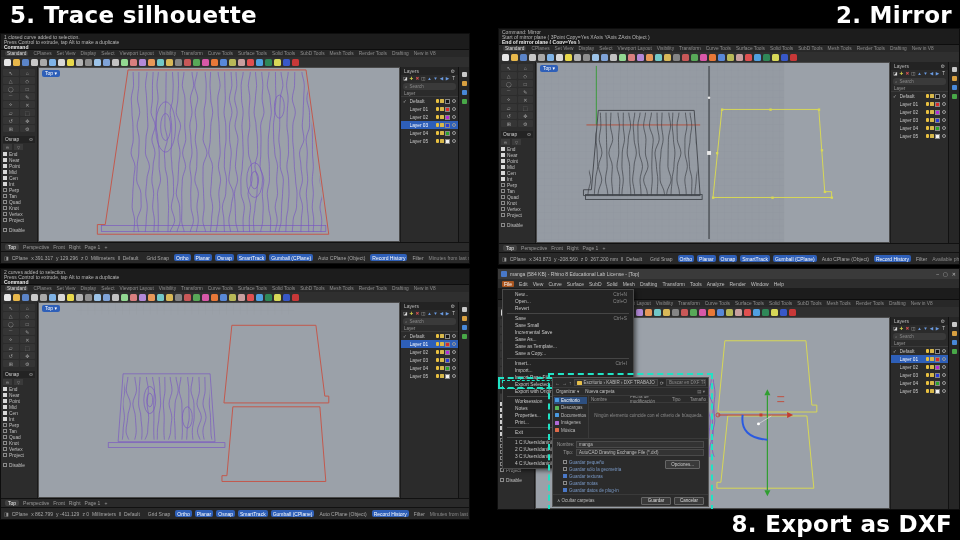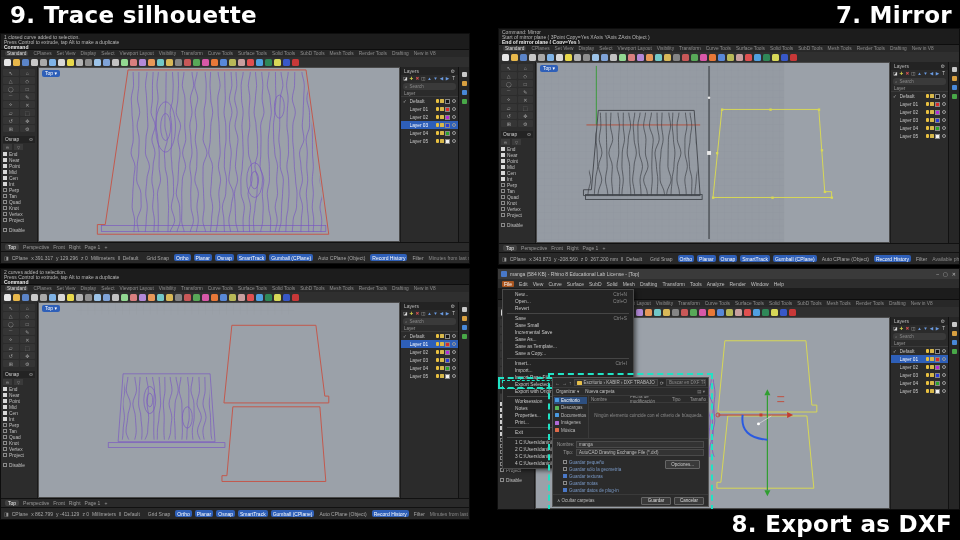--- a/index.html
+++ b/index.html
@@ -106,22 +106,22 @@
   .opt{display:flex;align-items:center;gap:2px;color:#7a9ac8;height:5.5px}
   .opt .cb.on{background:#4a78c8;border-color:#4a78c8}
   .optbtn{margin-left:auto;margin-right:4px;border:1px solid #666;background:#3a3a3a;color:#ccc;padding:1px 5px;border-radius:1px}
   .dfoot{height:12px;display:flex;align-items:center;justify-content:space-between;padding:0 4px;border-top:1px solid #3a3a3a}
   .fbtns{display:flex;gap:3px}
   .fbtn{width:30px;height:8px;background:#3a3a3a;border:1px solid #666;color:#ddd;display:flex;align-items:center;justify-content:center;border-radius:1px}
 </style>
 </head>
 <body>
 
-<div class="step s1">9. Trace silhouette</div>
-<div class="step s2">7. Mirror</div>
+<div class="step s1">5. Trace silhouette</div>
+<div class="step s2">2. Mirror</div>
 <div class="step s3">8. Export as DXF</div>
 
 <section class="quad q1">
   <div data-use="tpl-cmd">
   <div class="cmd">
 
   <div class="cline">1 closed curve added to selection.</div>
         <div class="cline">Press Control to extrude, tap Alt to make a duplicate</div>
         <div class="cline">Command</div>
       </div>

